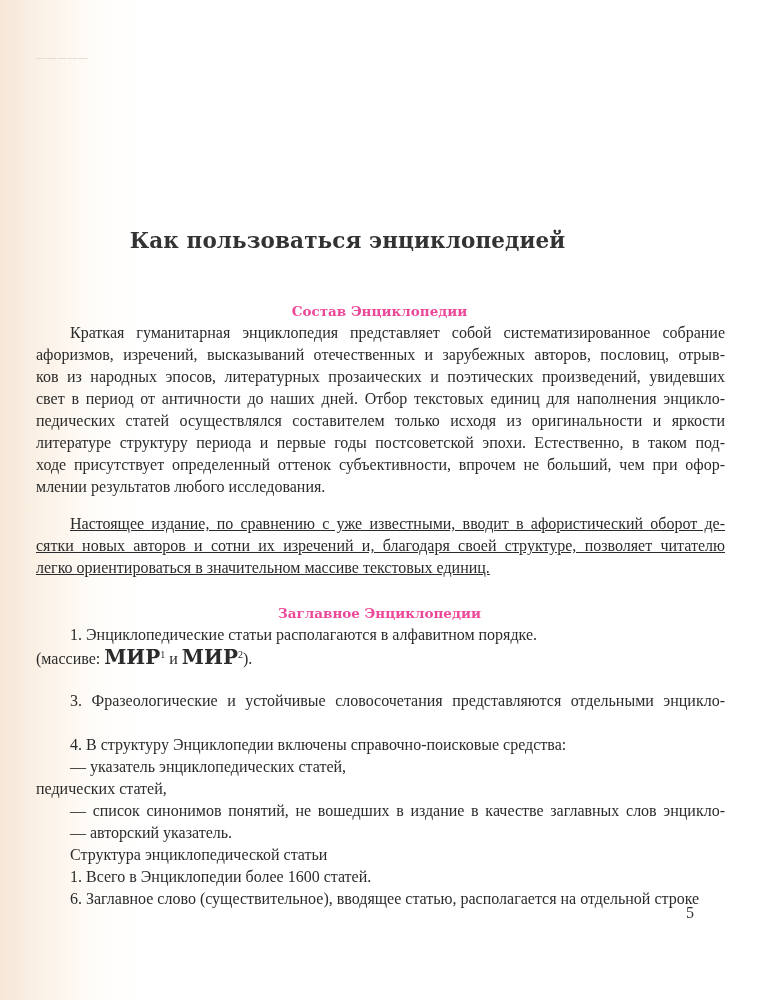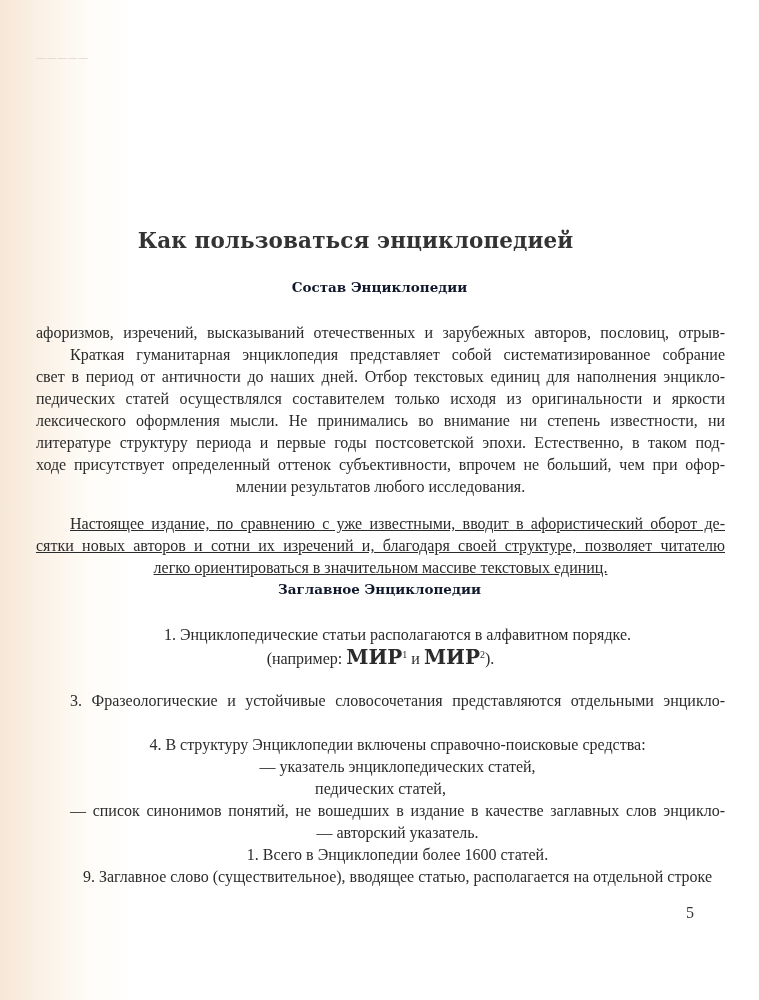--- a/index.html
+++ b/index.html
@@ -8,85 +8,86 @@
     background: linear-gradient(to right, #f6e7d8 0px, #fbf1e6 40px, #fefcf8 90px, #ffffff 140px, #ffffff 100%);
     font-family: "Liberation Serif", "DejaVu Serif", serif;
     color: #2a2a2a;
     position: relative;
   }
   .ghost {
     position: absolute; left: 36px; font-size: 10px; color: #d9cfc4;
     letter-spacing: 0.5px; font-family: "DejaVu Serif", serif;
   }
   .title {
-    position: absolute; top: 228px; left: 16px; width: 679px; text-align: center;
+    position: absolute; top: 228px; left: 8px; width: 679px; text-align: center;
     font-family: "DejaVu Serif", serif; font-weight: bold; font-size: 21.5px; color: #333;
     letter-spacing: 0.1px;
   }
   .section-heading {
     position: absolute; left: 0; width: 759px; text-align: center;
-    font-family: "DejaVu Serif", serif; font-weight: bold; font-size: 13.5px; color: #0f172a;
+    font-family: "DejaVu Serif", serif; font-weight: bold; font-size: 13.5px; color: #ec4899; margin-top: 24px;
   }
   .para {
     position: absolute; left: 36px; width: 689px;
     font-size: 16px; line-height: 22px; text-align: justify; color: #2b2b2b;
   }
-  .line { display: block; white-space: nowrap; text-align: center; }
+  .line { display: block; white-space: nowrap; }
   .line.justify { text-align: justify; text-align-last: justify; white-space: normal; }
   .indent { text-indent: 34px; }
   .item { position: absolute; left: 36px; width: 689px; font-size: 16px; line-height: 22px; color: #2b2b2b; }
   .bold-term { font-family: "DejaVu Serif", serif; font-weight: bold; font-size: 20px; }
   sup { font-size: 10px; vertical-align: super; line-height: 0; }
   .page-number {
     position: absolute; top: 904px; left: 686px; font-size: 16px; color: #333;
   }
 </style>
 </head>
 <body>
 
 <div class="ghost" style="top:52px;">—————</div>
 
 <div class="title">Как пользоваться энциклопедией</div>
 
 <div class="section-heading" style="top:279px;">Состав Энциклопедии</div>
 
 <div class="para" style="top:322px;">
+  <span class="line justify indent">Краткая гуманитарная энциклопедия представляет собой систематизированное собрание</span>
   <span class="line justify">афоризмов, изречений, высказываний отечественных и зарубежных авторов, пословиц, отрыв-</span>
-  <span class="line justify indent">Краткая гуманитарная энциклопедия представляет собой систематизированное собрание</span>
+  <span class="line justify">ков из народных эпосов, литературных прозаических и поэтических произведений, увидевших</span>
   <span class="line justify">свет в период от античности до наших дней. Отбор текстовых единиц для наполнения энцикло-</span>
   <span class="line justify">педических статей осуществлялся составителем только исходя из оригинальности и яркости</span>
-  <span class="line justify">лексического оформления мысли. Не принимались во внимание ни степень известности, ни</span>
   <span class="line justify">литературе структуру периода и первые годы постсоветской эпохи. Естественно, в таком под-</span>
   <span class="line justify">ходе присутствует определенный оттенок субъективности, впрочем не больший, чем при офор-</span>
   <span class="line">млении результатов любого исследования.</span>
 </div>
 
 <div class="para" style="top:513px;text-decoration:underline;">
   <span class="line justify indent">Настоящее издание, по сравнению с уже известными, вводит в афористический оборот де-</span>
   <span class="line justify">сятки новых авторов и сотни их изречений и, благодаря своей структуре, позволяет читателю</span>
   <span class="line">легко ориентироваться в значительном массиве текстовых единиц.</span>
 </div>
 
 <div class="section-heading" style="top:581px;">Заглавное Энциклопедии</div>
 
 <div class="item" style="top:624px;">
   <span class="line indent">1. Энциклопедические статьи располагаются в алфавитном порядке.</span>
 </div>
 
 <div class="item" style="top:646px;">
-  <span class="line"><span>(например: </span><span class="bold-term">МИР</span><sup>1</sup><span> и </span><span class="bold-term">МИР</span><sup>2</sup><span>).</span></span>
+  <span class="line"><span>(массиве: </span><span class="bold-term">МИР</span><sup>1</sup><span> и </span><span class="bold-term">МИР</span><sup>2</sup><span>).</span></span>
 </div>
 
 <div class="item" style="top:690px;">
   <span class="line justify indent">3. Фразеологические и устойчивые словосочетания представляются отдельными энцикло-</span>
 </div>
 
 <div class="item" style="top:734px;">
   <span class="line indent">4. В структуру Энциклопедии включены справочно-поисковые средства:</span>
   <span class="line indent">— указатель энциклопедических статей,</span>
   <span class="line">педических статей,</span>
   <span class="line justify indent">— список синонимов понятий, не вошедших в издание в качестве заглавных слов энцикло-</span>
   <span class="line indent">— авторский указатель.</span>
+  <span class="line indent">Структура энциклопедической статьи</span>
   <span class="line indent">1. Всего в Энциклопедии более 1600 статей.</span>
-  <span class="line indent">9. Заглавное слово (существительное), вводящее статью, располагается на отдельной строке</span>
+  <span class="line indent">6. Заглавное слово (существительное), вводящее статью, располагается на отдельной строке</span>
 </div>
 
 <div class="page-number">5</div>
 
 </body></html>

